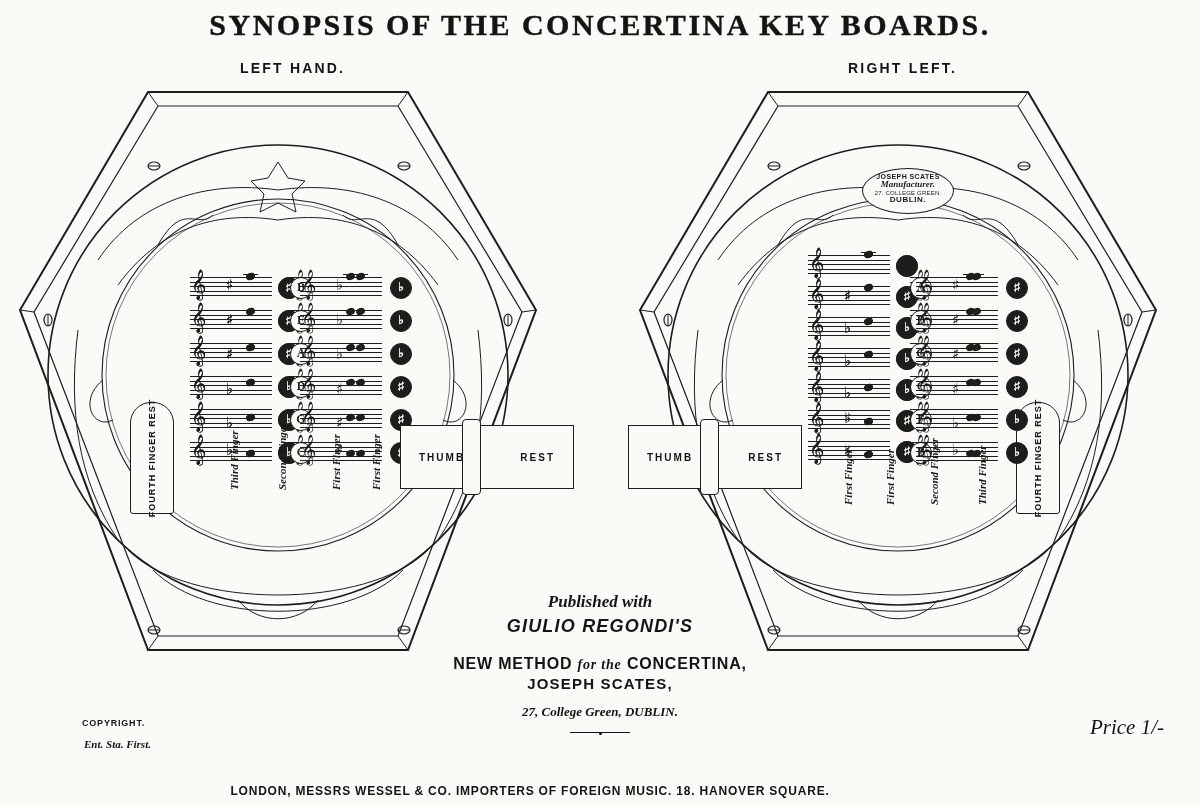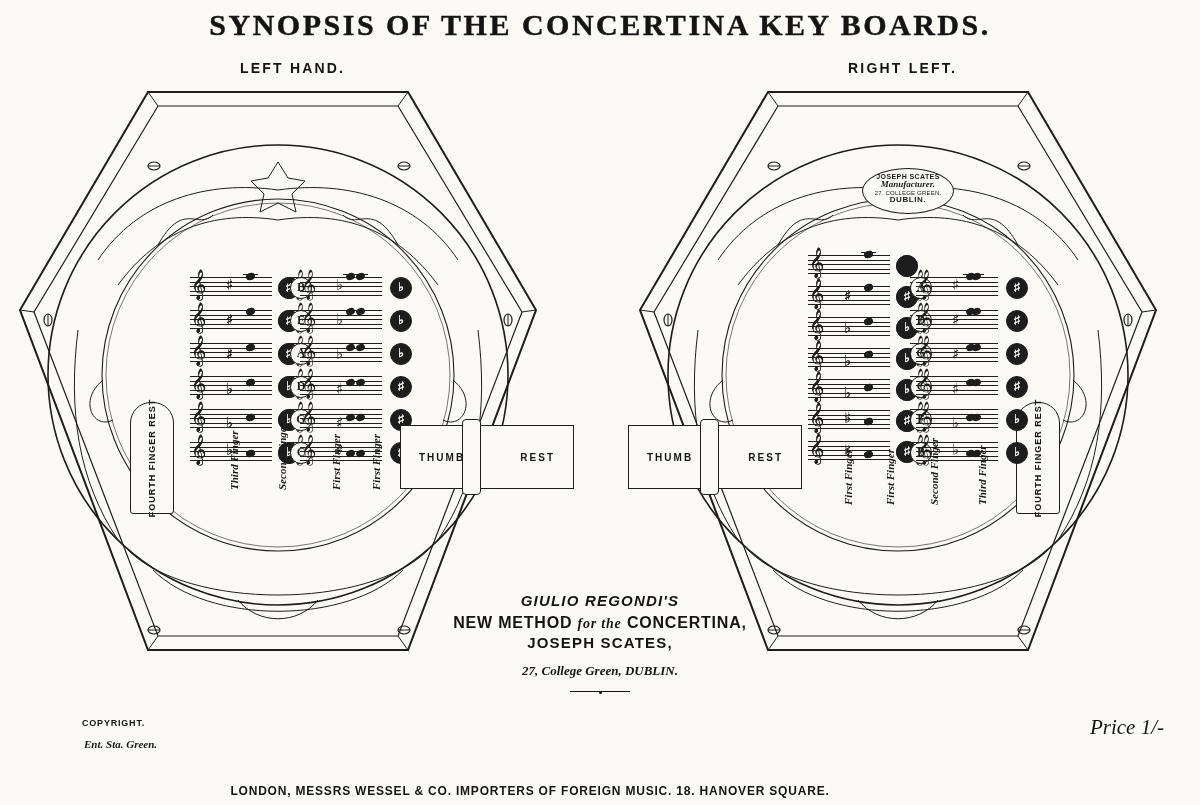--- a/index.html
+++ b/index.html
@@ -219,21 +219,21 @@
   
   .imprint {
     position: absolute;
     left: 380px;
     top: 592px;
     width: 440px;
     text-align: center;
     color: #141414;
   }
   .imprint .line1 { font-family: "Liberation Serif", serif; font-style: italic; font-weight: bold; font-size: 17px; margin-bottom: 4px; }
-  .imprint .line2 { font-family: "Liberation Sans", sans-serif; font-weight: bold; font-style: italic; font-size: 15px; letter-spacing: 1.2px; margin-bottom: 5px; text-align: center; }
+  .imprint .line2 { font-family: "Liberation Sans", sans-serif; font-weight: bold; font-style: italic; font-size: 18px; letter-spacing: 1.2px; margin-bottom: 18px; text-align: center; }
   .imprint .line3 { font-family: "Liberation Sans", sans-serif; font-weight: bold; font-size: 16px; letter-spacing: .8px; margin-bottom: 2px; }
   .imprint .line3 em { font-family: "Liberation Serif", serif; font-style: italic; font-weight: bold; font-size: 14px; }
   .imprint .line4 { font-family: "Liberation Sans", sans-serif; font-weight: bold; font-size: 9px; letter-spacing: .6px; margin-bottom: 2px; }
   .imprint .line5 { font-family: "Liberation Sans", sans-serif; font-weight: bold; font-size: 15px; letter-spacing: 1.2px; margin-bottom: 5px; }
   .imprint .line6 { font-family: "Liberation Sans", sans-serif; font-weight: bold; font-style: italic; font-size: 11px; letter-spacing: .5px; margin-bottom: 4px; }
   .imprint .line7 { font-family: "Liberation Serif", serif; font-style: italic; font-weight: bold; font-size: 13px; margin-top: 12px; }
   .imprint .rule { width: 60px; height: 1px; background: #141414; margin: 12px auto 0; }
   .imprint .rule::after {
     content: "";
     display: block;
@@ -1085,29 +1085,30 @@
   <div class="strap-bar" style="left:700px; top:419px;"></div>
 
   <div class="stamp">
     <div class="l1">JOSEPH SCATES</div>
     <div class="l2">Manufacturer.</div>
     <div class="l3">27. COLLEGE GREEN.</div>
     <div class="l4">DUBLIN.</div>
   </div>
 
   <div class="imprint">
+    <div class="line1">Published with</div>
     <div class="line2">GIULIO REGONDI'S</div>
     <div class="line3">
       <span>NEW METHOD</span>
       <em>for the</em>
       <span>CONCERTINA,</span>
     </div>
     <div class="line5">JOSEPH SCATES,</div>
     <div class="line7">27, College Green, DUBLIN.</div>
     <div class="rule"></div>
   </div>
 
   <div class="copyright">COPYRIGHT.</div>
-  <div class="ent-sta">Ent. Sta. Green.</div>
+  <div class="ent-sta">Ent. Sta. First.</div>
   <div class="price">Price 1/-</div>
   <div class="publisher-line">LONDON, MESSRS WESSEL &amp; CO. IMPORTERS OF FOREIGN MUSIC. 18. HANOVER SQUARE.</div>
 
 </div>
 
 </body></html>

